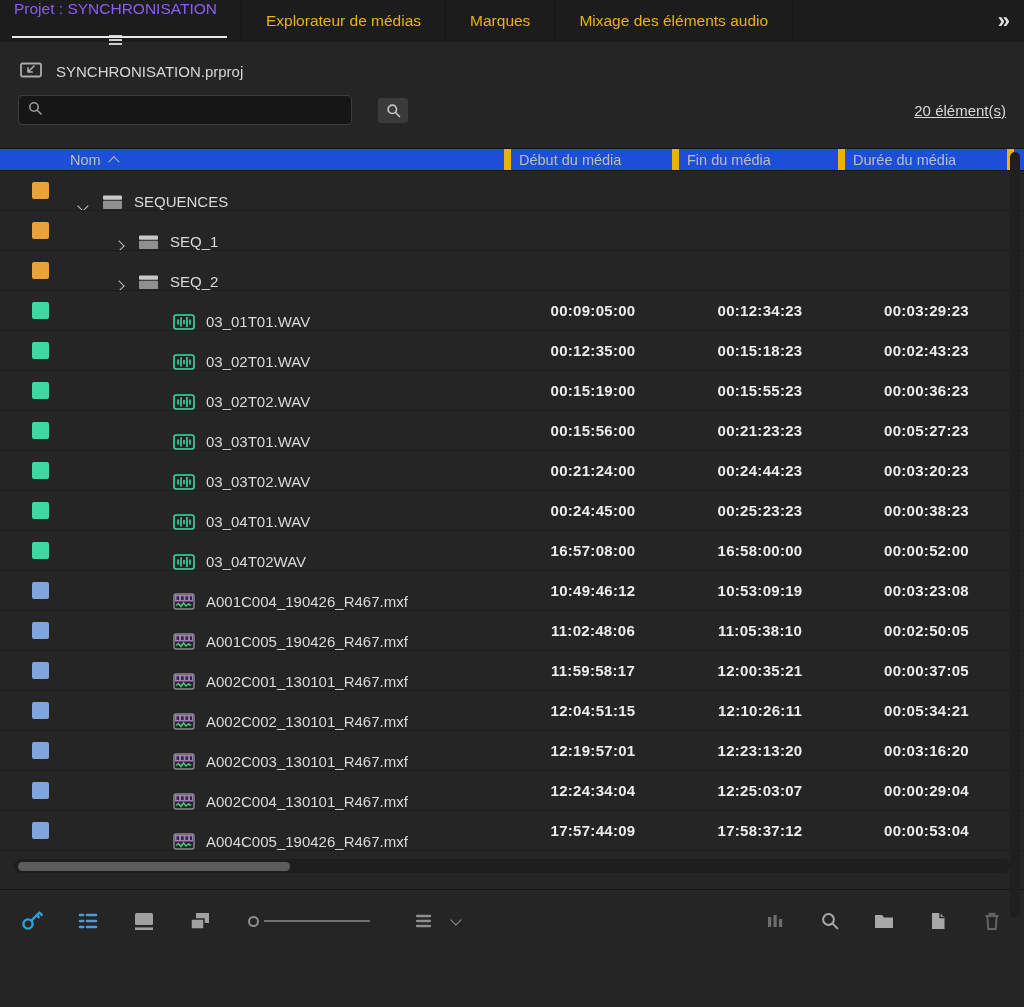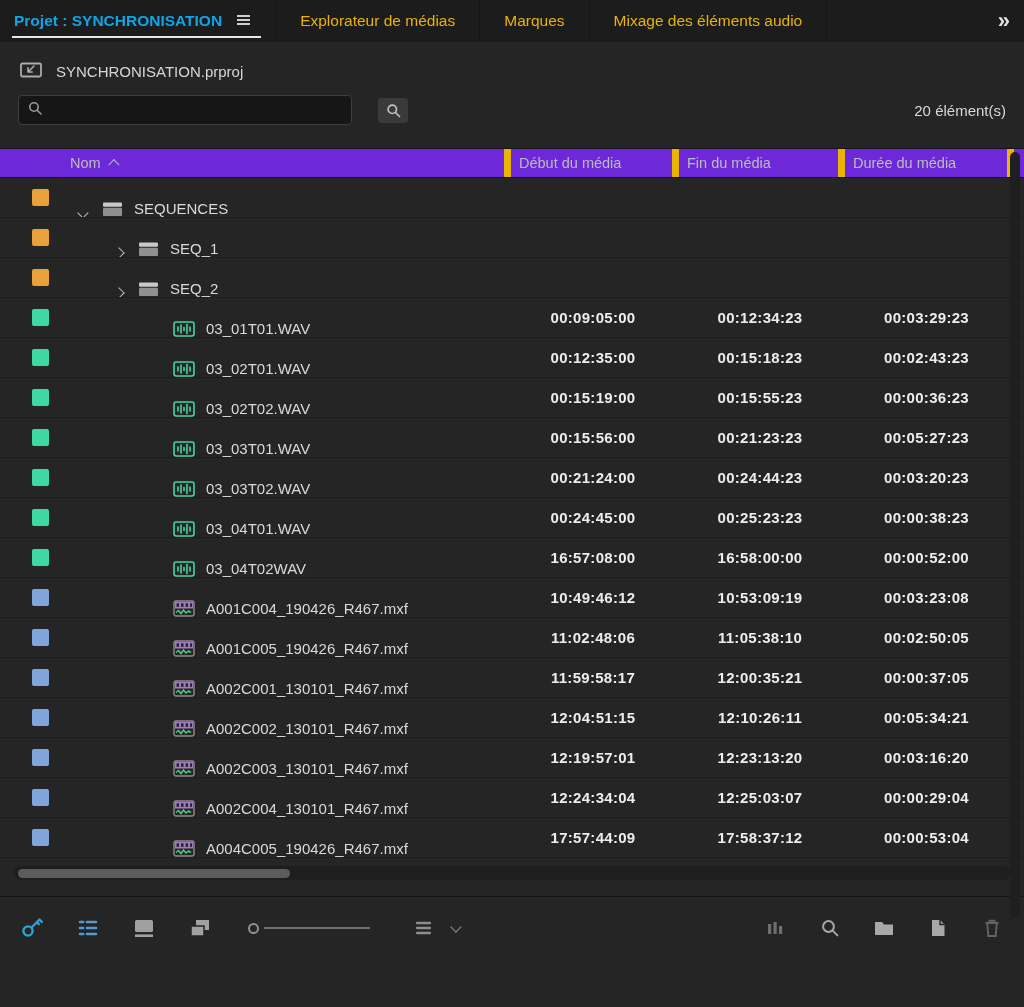--- a/index.html
+++ b/index.html
@@ -14,46 +14,46 @@
   }
 
   
   .tabbar { height: 42px; background: #1C1C1C; display: flex; align-items: stretch; }
   .tab {
     position: relative; display: flex; align-items: center; gap: 14px;
     padding: 0 24px; font-size: 15.5px; color: #eab308;
     border-right: 1px solid #151515; white-space: nowrap; cursor: default;
   }
   .tab:first-child { padding-left: 14px; }
-  .tab.active { color: #0ea5e9; font-weight: 700; }
+  .tab.active { color: #8b5cf6; font-weight: 400; flex-direction: column; }
   .tab.active::after {
     content: ""; position: absolute; left: 12px; right: 14px; bottom: 4px;
     height: 2px; background: #E8E8E8;
   }
   .tab-overflow { margin-left: auto; display: flex; align-items: center; padding-right: 14px;
     color: #E2E2E2; font-size: 22px; font-weight: 700; }
 
   
   .project-row { display: flex; align-items: center; gap: 14px; margin: 16px 0 0 20px; height: 26px;
     font-size: 15px; color: #D6D6D6; }
 
   
-  .search-row { display: flex; align-items: center; margin: 10px 18px 0 18px; height: 32px; }
+  .search-row { display: flex; align-items: center; margin: 10px 18px 0 18px; height: 32px; text-decoration: underline; }
   .search-box { width: 334px; height: 30px; border: 1px solid #3E3E3E; background: #161616;
     border-radius: 4px; display: flex; align-items: center; padding: 0 9px; gap: 8px; }
   .search-box input { flex: 1; background: transparent; border: 0; outline: 0; color: #DDDDDD;
     font-size: 14px; font-family: inherit; }
   .filter-btn { margin-left: 26px; width: 30px; height: 25px; background: #3A3A3A; border: 0;
     border-radius: 3px; display: flex; align-items: center; justify-content: center; padding: 0; }
   .count { margin-left: auto; font-size: 15px; color: #D8D8D8; }
 
   
   .table { margin-top: 22px; }
   .grid { display: grid; grid-template-columns: 56px 448px 168px 166px 169px 1fr; }
-  .thead { height: 30px; background: #6d28d9; border-top: 1px solid #131313; border-bottom: 1px solid #131313;
+  .thead { height: 23px; background: #1d4ed8; border-top: 1px solid #131313; border-bottom: 1px solid #131313;
     color: #BDBDBD; font-size: 14.5px; align-items: center; }
   .th { display: flex; align-items: center; gap: 9px; height: 100%; padding-left: 8px; }
   .th-name { padding-left: 14px; }
   .th-sep { border-left: 7px solid #eab308; }
 
   .row { height: 40px; border-bottom: 1px solid #1D1D1D; align-items: center; font-size: 15px; }
   .swatch { width: 17px; height: 17px; border-radius: 2px; margin-left: 32px; }
   .cell-name { display: flex; align-items: flex-end; height: 100%; padding-left: 14px; overflow: hidden; }
   .indent { display: inline-block; height: 1px; flex: none; }
   .chev-slot { width: 26px; min-width: 26px; display: flex; justify-content: center; align-items: center; }

